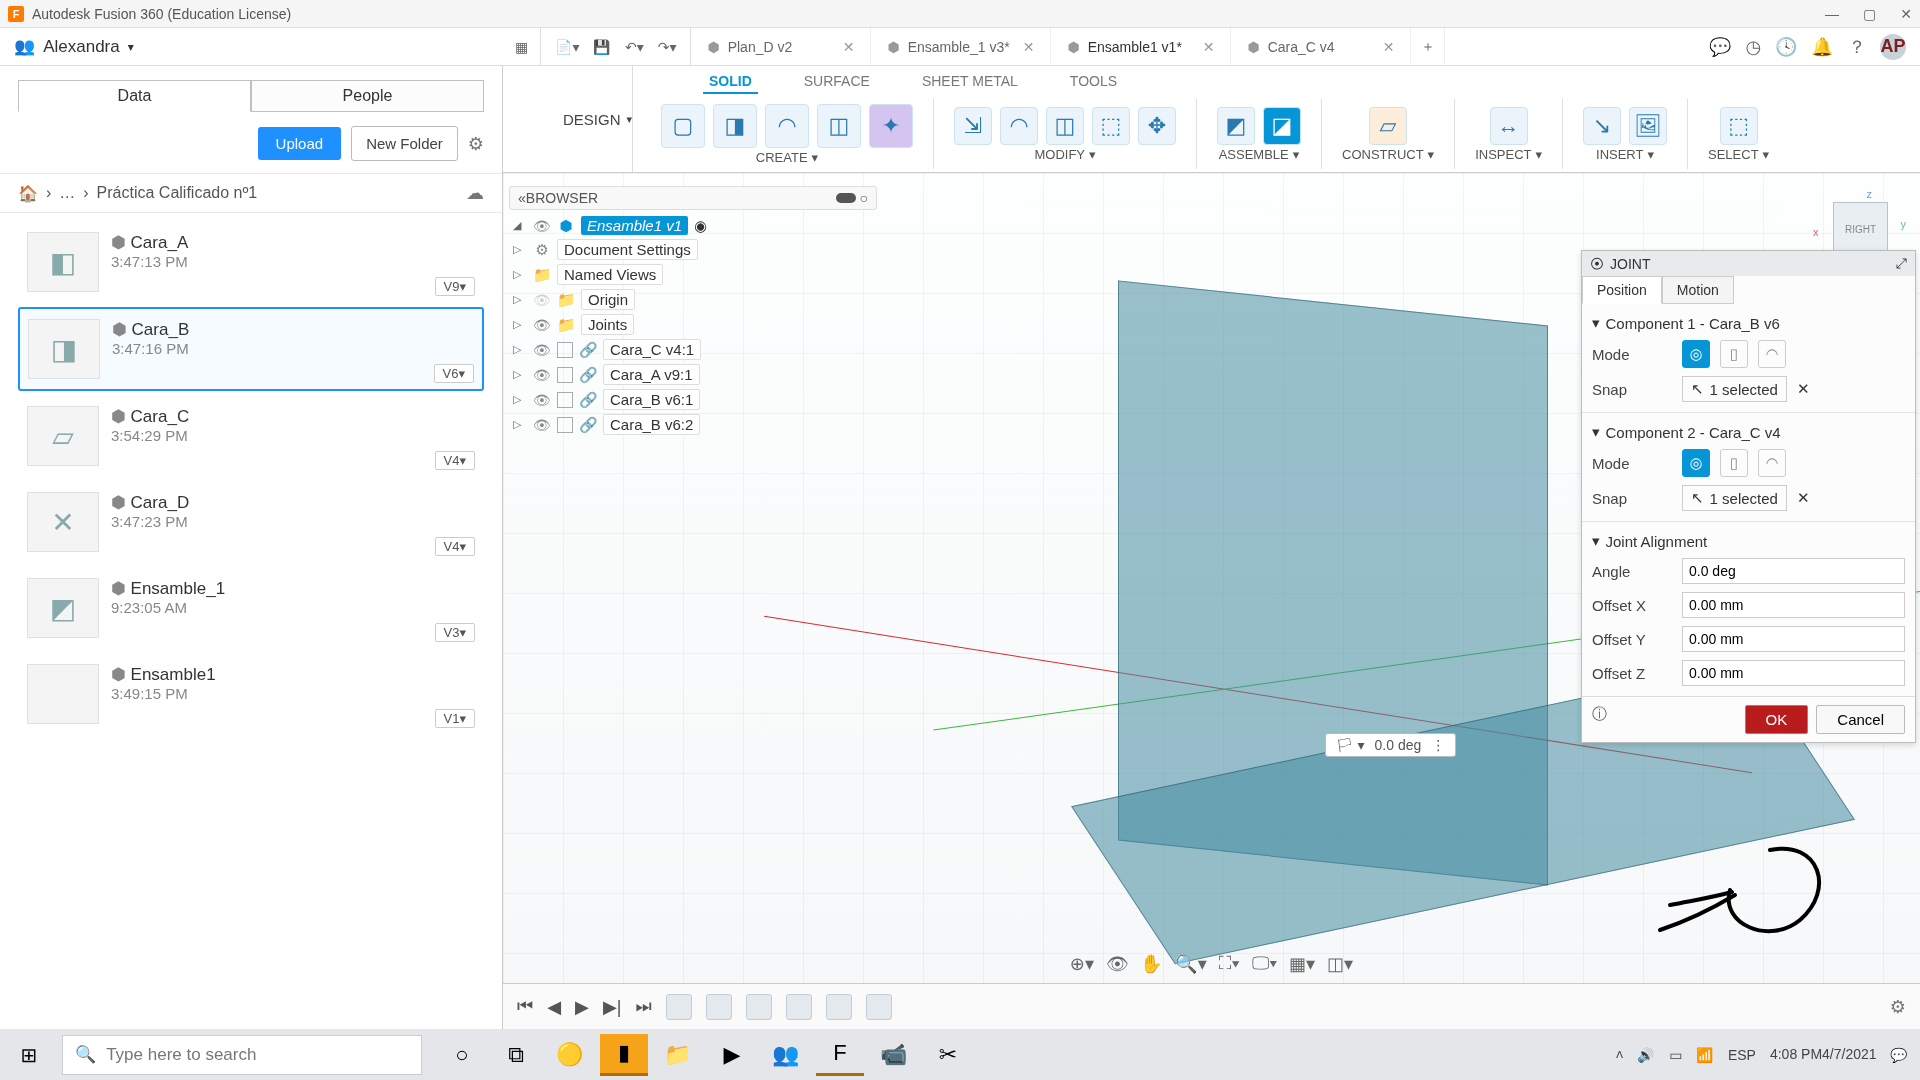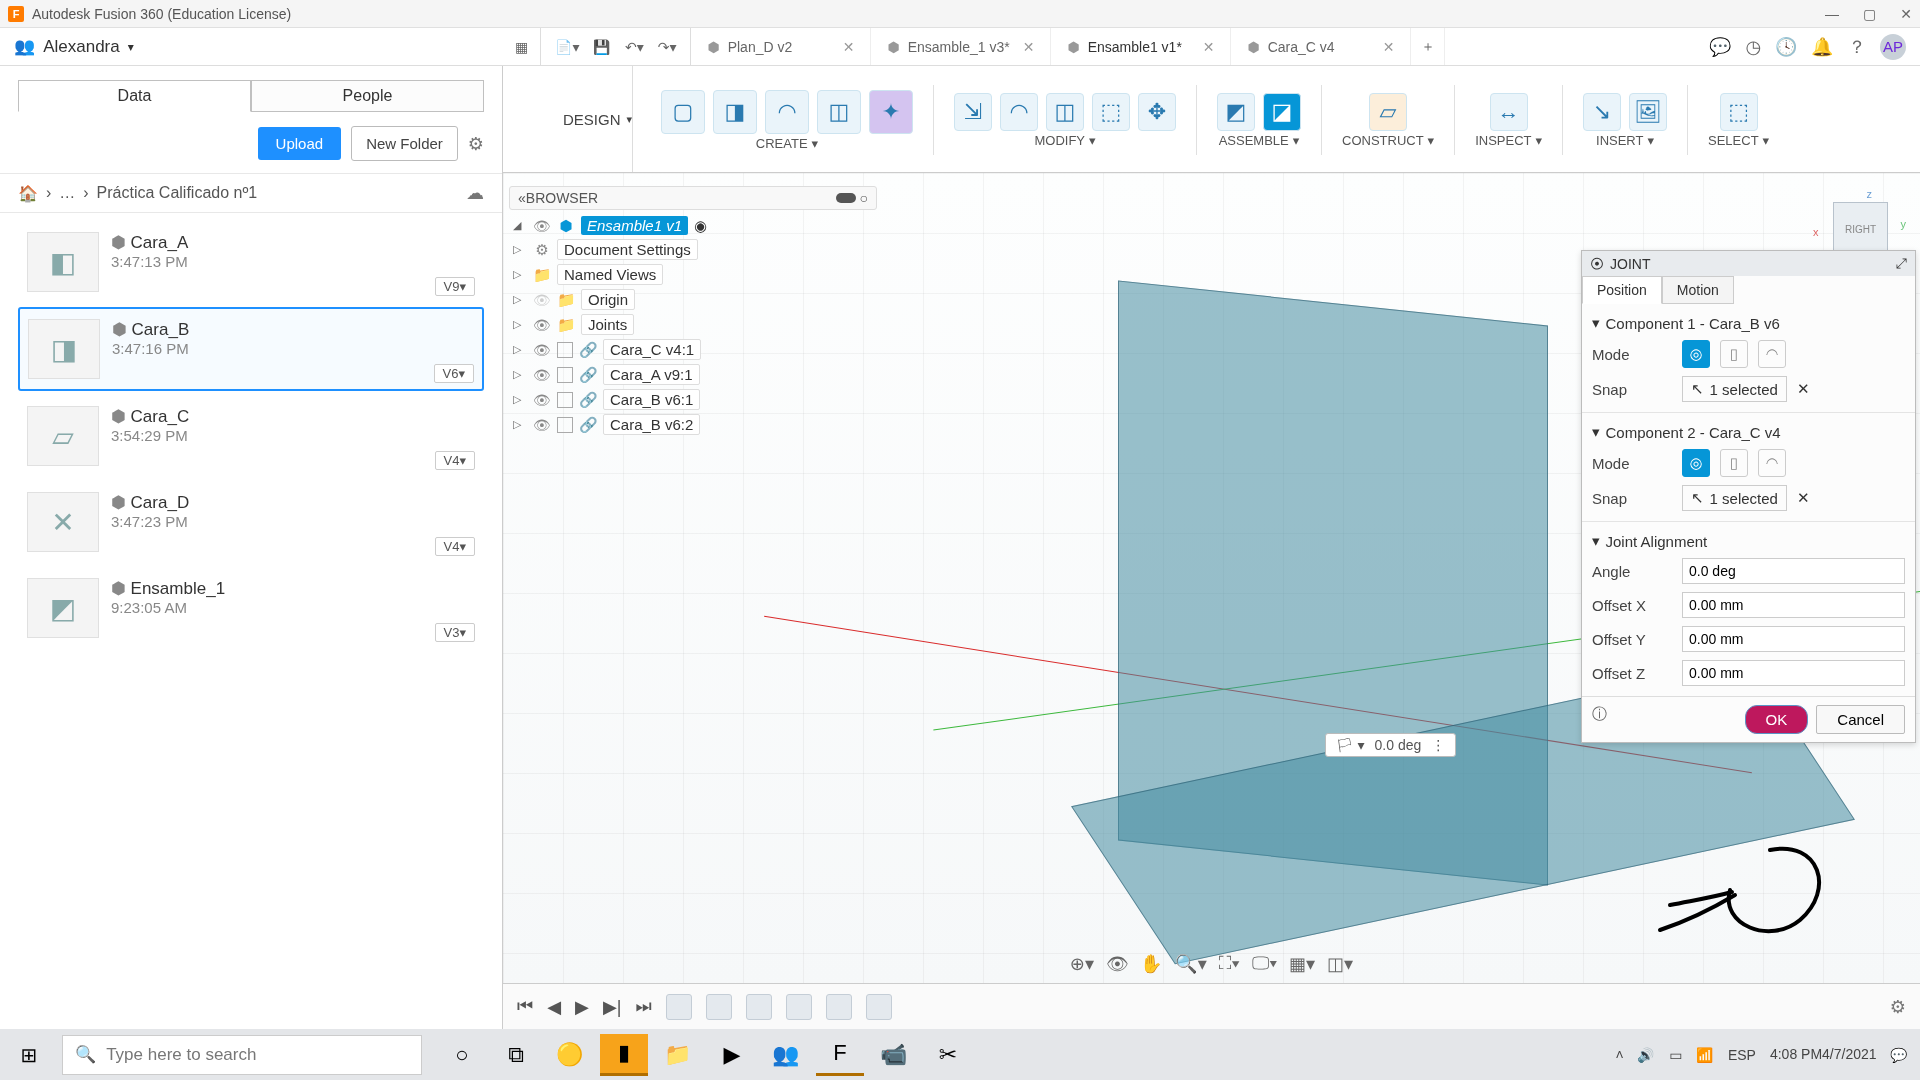--- a/index.html
+++ b/index.html
@@ -13,21 +13,21 @@
 .row2 .icons{margin-left:auto;display:flex;gap:16px;padding-right:14px;color:#666;font-size:18px;}
 .tabstrip{height:38px;background:#fff;display:flex;align-items:stretch;border-bottom:1px solid #ddd;position:absolute;top:28px;left:503px;right:0;}
 .tabstrip .gridico{width:38px;display:flex;align-items:center;justify-content:center;border-right:1px solid #ddd;color:#666;}
 .tabstrip .qa{display:flex;align-items:center;gap:14px;padding:0 14px;border-right:1px solid #ddd;color:#666;}
 .tab{display:flex;align-items:center;padding:0 16px;gap:8px;color:#666;border-right:1px solid #eee;min-width:180px;position:relative;}
 .tab.active{background:#fff;font-weight:500;color:#333;}
 .tab .close{margin-left:auto;color:#999;font-size:14px;}
 .tab .ico{color:#999;font-size:14px;}
 .tabstrip .plus{width:34px;display:flex;align-items:center;justify-content:center;color:#666;border-right:1px solid #eee;}
 .tabstrip .right{margin-left:auto;display:flex;align-items:center;gap:14px;padding:0 14px;color:#666;font-size:18px;}
-.avatar{width:26px;height:26px;border-radius:50%;background:#c8d0d8;display:flex;align-items:center;justify-content:center;font-size:15px;color:#6d28d9;}
+.avatar{width:26px;height:26px;border-radius:50%;background:#c8d0d8;display:flex;align-items:center;justify-content:center;font-size:18px;color:#7f1d1d;font-weight:bold;}
 .leftpanel{position:absolute;top:66px;left:0;width:503px;bottom:51px;background:#fff;border-right:1px solid #ccc;display:flex;flex-direction:column;}
 .lp-tabs{display:flex;padding:14px 18px 8px;gap:0;}
 .lp-tab{flex:1;text-align:center;padding:6px;border:1px solid #c0c0c0;background:#fcfcfc;color:#333;font-size:16px;}
 .lp-tab.active{background:#fff;border-bottom:1px solid #fff;}
 .lp-btns{display:flex;gap:10px;padding:6px 18px 12px;justify-content:flex-end;align-items:center;}
 .btn-upload{background:#1e90ff;color:#fff;border:none;padding:8px 18px;border-radius:3px;font-size:15px;}
 .btn-newfolder{background:#fff;border:1px solid #bbb;padding:8px 14px;border-radius:3px;font-size:15px;color:#444;}
 .breadcrumb{padding:8px 18px;display:flex;align-items:center;gap:8px;color:#555;font-size:16px;border-top:1px solid #e8e8e8;border-bottom:1px solid #e8e8e8;}
 .filelist{flex:1;overflow:auto;padding:4px 18px;}
 .fileitem{display:flex;gap:12px;padding:10px 8px;border:1px solid transparent;border-radius:3px;margin:4px 0;position:relative;}
@@ -89,21 +89,21 @@
 .jprow{display:flex;align-items:center;padding:4px 0;gap:10px;}
 .jprow .lab{width:80px;color:#444;}
 .jprow input{flex:1;border:1px solid #ccc;padding:4px 6px;font-size:14px;}
 .modebtn{width:28px;height:28px;border:1px solid #ccc;border-radius:3px;display:flex;align-items:center;justify-content:center;color:#888;}
 .modebtn.active{background:#0696d7;color:#fff;border-color:#0696d7;}
 .snapbox{border:1px solid #ccc;padding:3px 8px;display:flex;align-items:center;gap:6px;}
 .jpfoot{padding:8px 10px;display:flex;gap:10px;border-top:1px solid #ddd;}
 .jpfoot .info{color:#666;}
 .jpfoot .btns{margin-left:auto;display:flex;gap:8px;}
 .jpfoot button{padding:5px 20px;border:1px solid #bbb;background:#f8f8f8;border-radius:2px;font-size:15px;}
-.jpfoot button.ok{background:#be185d;color:#fff;border-color:#5a94c6;border-radius:12px;}
+.jpfoot button.ok{background:#b91c1c;color:#fff;border-color:#5a94c6;}
 .taskbar{position:absolute;bottom:0;left:0;right:0;height:51px;background:#e4e6e9;display:flex;align-items:center;}
 .startbtn{width:58px;height:100%;display:flex;align-items:center;justify-content:center;font-size:20px;}
 .searchbox{width:360px;height:40px;margin:0 4px;background:#fff;border:1px solid #ccc;display:flex;align-items:center;padding:0 12px;gap:10px;color:#777;font-size:17px;}
 .tbicons{display:flex;gap:6px;margin-left:12px;}
 .tbico{width:48px;height:42px;display:flex;align-items:center;justify-content:center;font-size:22px;}
 .tray{margin-left:auto;display:flex;align-items:center;gap:14px;padding:0 12px;color:#444;font-size:14px;}
 .tray .clock{display:flex;flex-direction:row;align-items:flex-start;line-height:1.1;}
 
 .ink{position:absolute;pointer-events:none;}
 .gear{font-size:18px;color:#777;}
@@ -225,30 +225,44 @@
       <div class="ver">V4▾</div>
     </div>
     <div class="fileitem">
       <div class="thumb">◩</div>
       <div class="info">
         <div class="name"><span style="color:#888;">⬢ </span><span>Ensamble_1</span></div>
         <div class="time">9:23:05 AM</div>
       </div>
       <div class="ver">V3▾</div>
     </div>
+    <div class="fileitem">
+      <div class="thumb"></div>
+      <div class="info">
+        <div class="name"><span style="color:#888;">⬢ </span><span>Ensamble1</span></div>
+        <div class="time">3:49:15 PM</div>
+      </div>
+      <div class="ver">V1▾</div>
+    </div>
   </div>
 </div>
 
 <div class="canvas">
   <div class="toolbar">
     <div class="designbtn">
         <span>DESIGN</span> 
         <span style="font-size:11px;margin-left:6px;">▾</span>
       </div>
     <div class="ribbons">
+      <div class="ribtabs">
+        <div class="ribtab active">SOLID</div>
+        <div class="ribtab">SURFACE</div>
+        <div class="ribtab">SHEET METAL</div>
+        <div class="ribtab">TOOLS</div>
+      </div>
       <div class="ribicons">
         <div class="ribgroup">
           <div class="icons">
             <div class="ribico">▢</div>
             <div class="ribico">◨</div>
             <div class="ribico">◠</div>
             <div class="ribico">◫</div>
             <div class="ribico" style="background:#d4c4f0;">✦</div>
           </div>
           <div class="riblabel"><span>CREATE</span> ▾</div>

